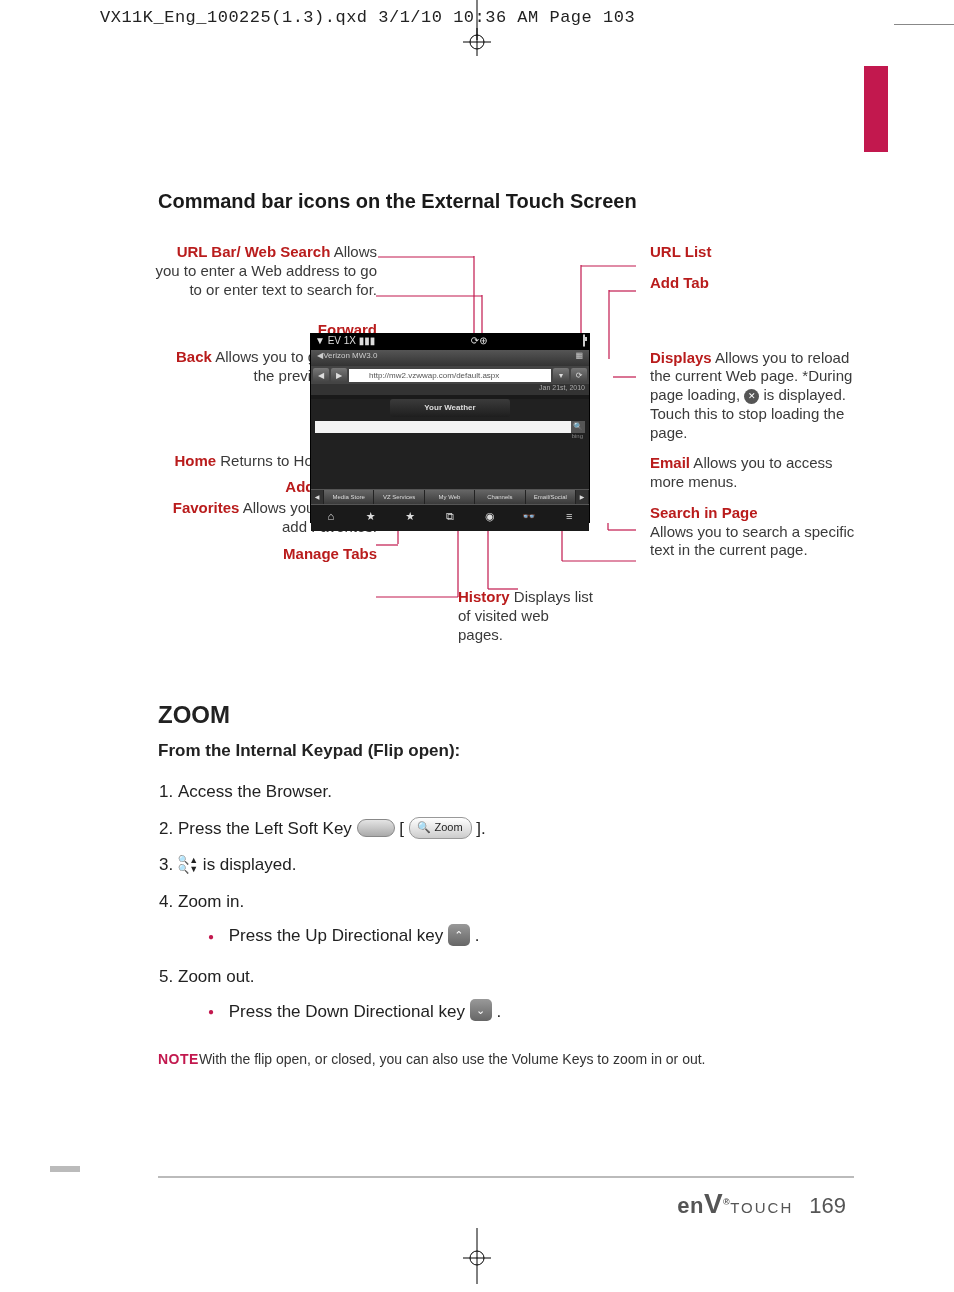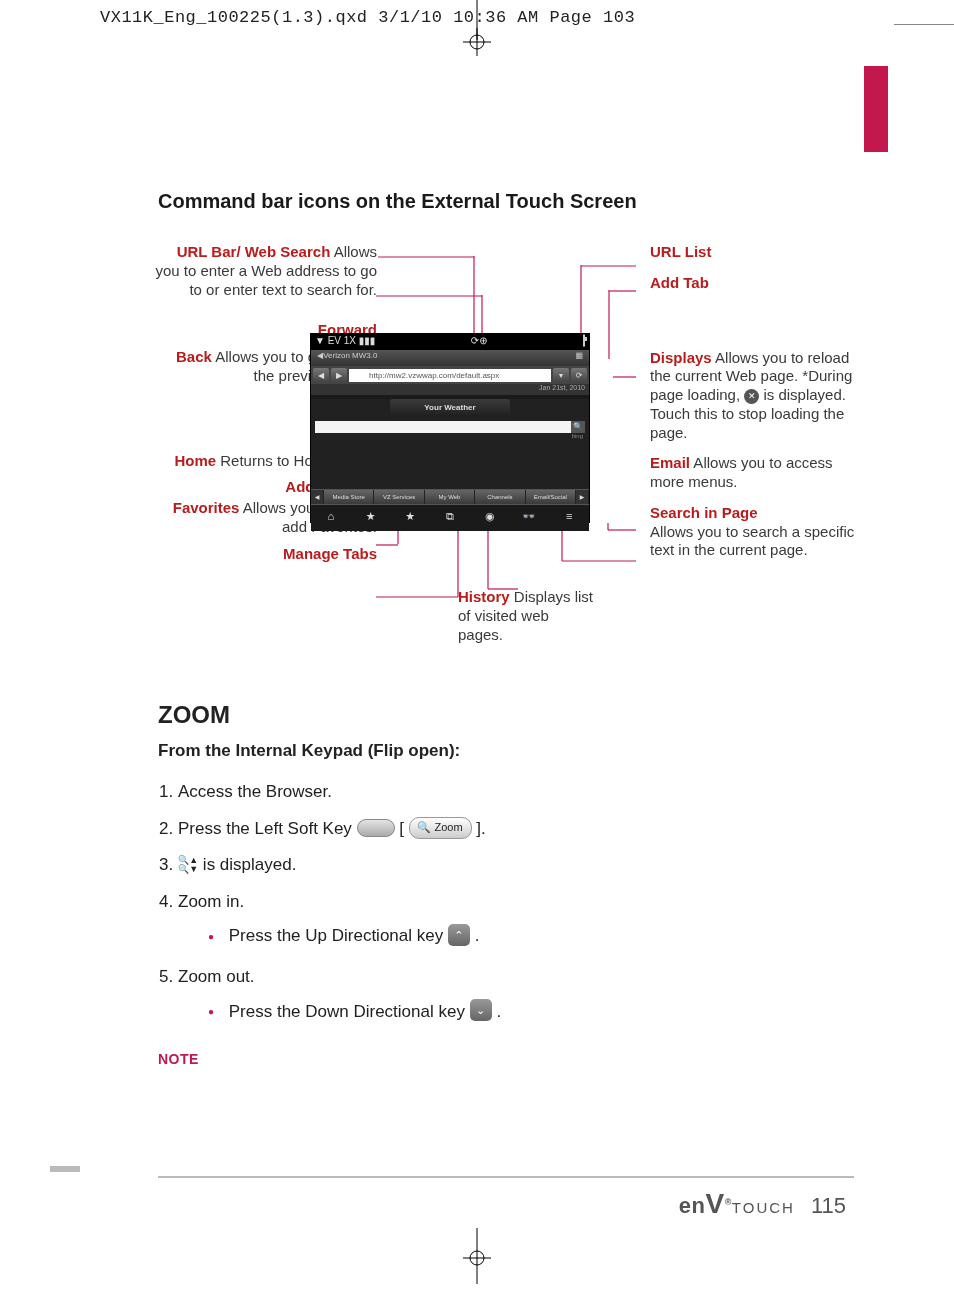--- a/index.html
+++ b/index.html
@@ -491,32 +491,33 @@
           <ul class="sub">
               <li>
             <span>Press the Down Directional key </span><span class="dir-key">⌄</span> .
           </li>
             </ul>
         </li>
       </ol>
 
       <div class="note-row">
         <span class="note-label">NOTE</span>
+        <span>With the flip open, or closed, you can also use the Volume Keys to zoom in or out.</span>
       </div>
     </div>
 
   </div>
 
   <div class="left-tick"></div>
   <div class="footer"></div>
   <div class="footer-brand">
     <span class="brand">
       <span>en</span><span class="big">V</span><sup style="font-size:9px">®</sup><span class="light">TOUCH</span>
     </span>
-    <span>115</span>
+    <span>169</span>
   </div>
 
   <div class="reg-bottom">
     <svg viewBox="0 0 28 56">
         <line x1="14" y1="0" x2="14" y2="56" stroke="#000"></line>
         <circle cx="14" cy="30" r="7" fill="none" stroke="#000"></circle>
         <line x1="0" y1="30" x2="28" y2="30" stroke="#000"></line>
       </svg>
   </div>
 

